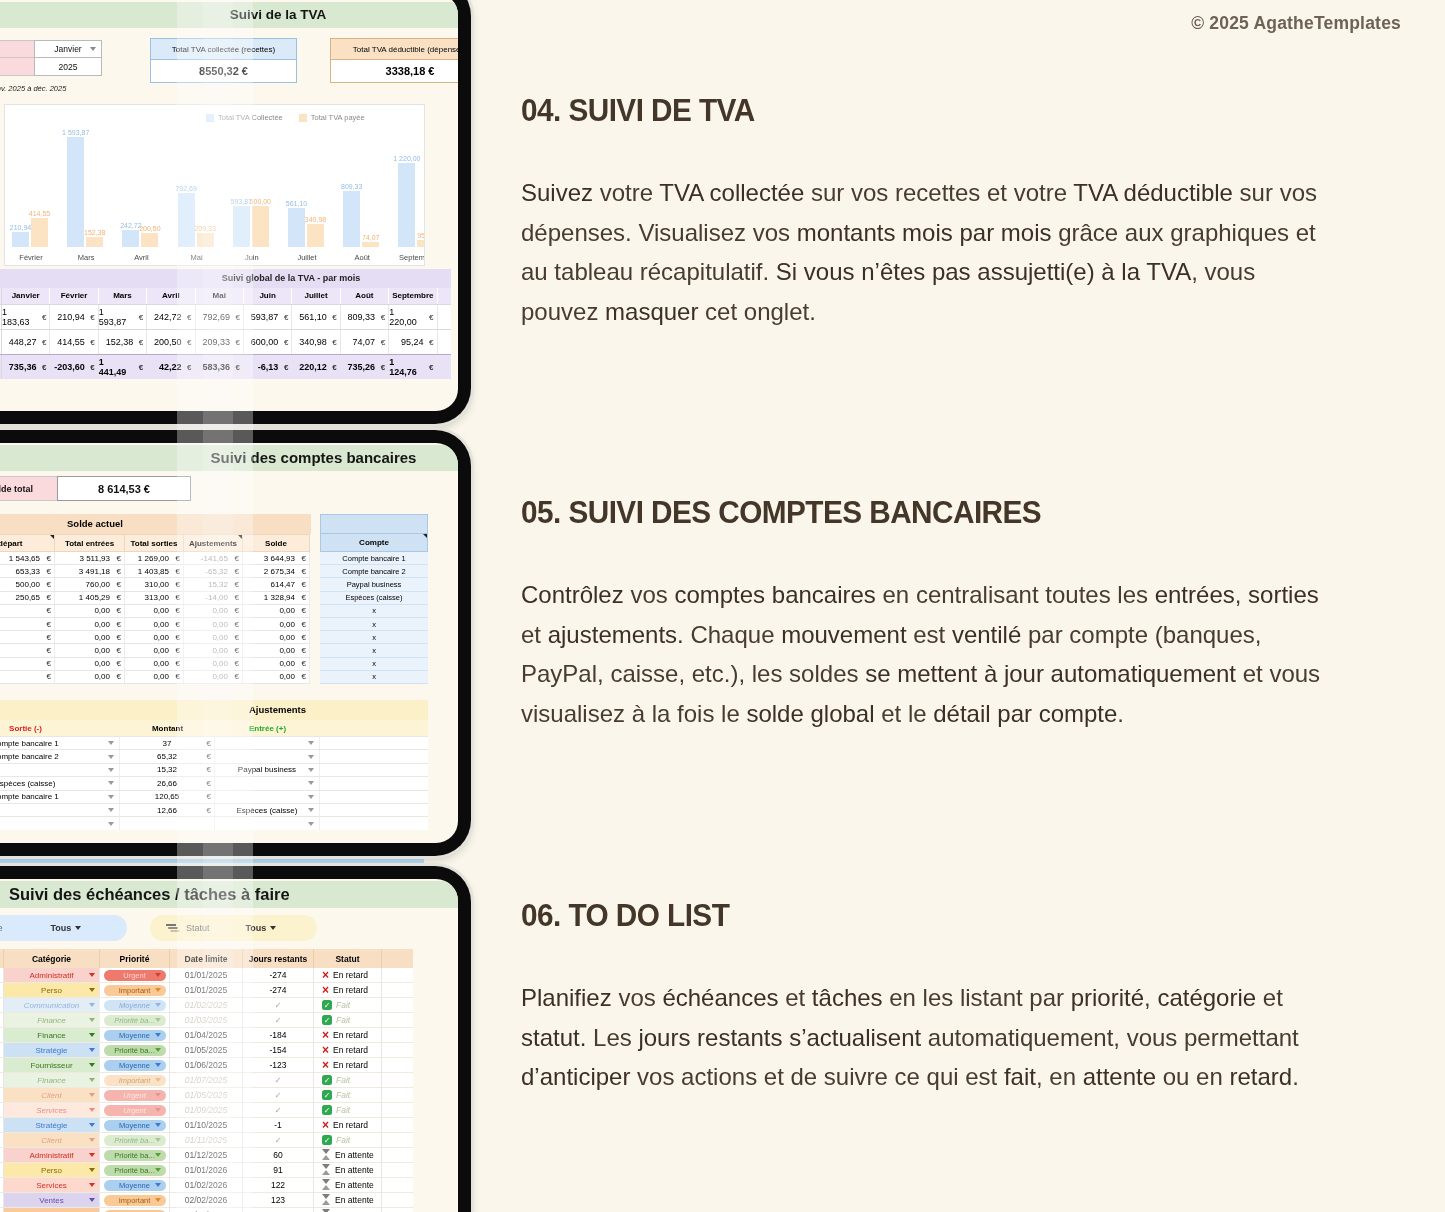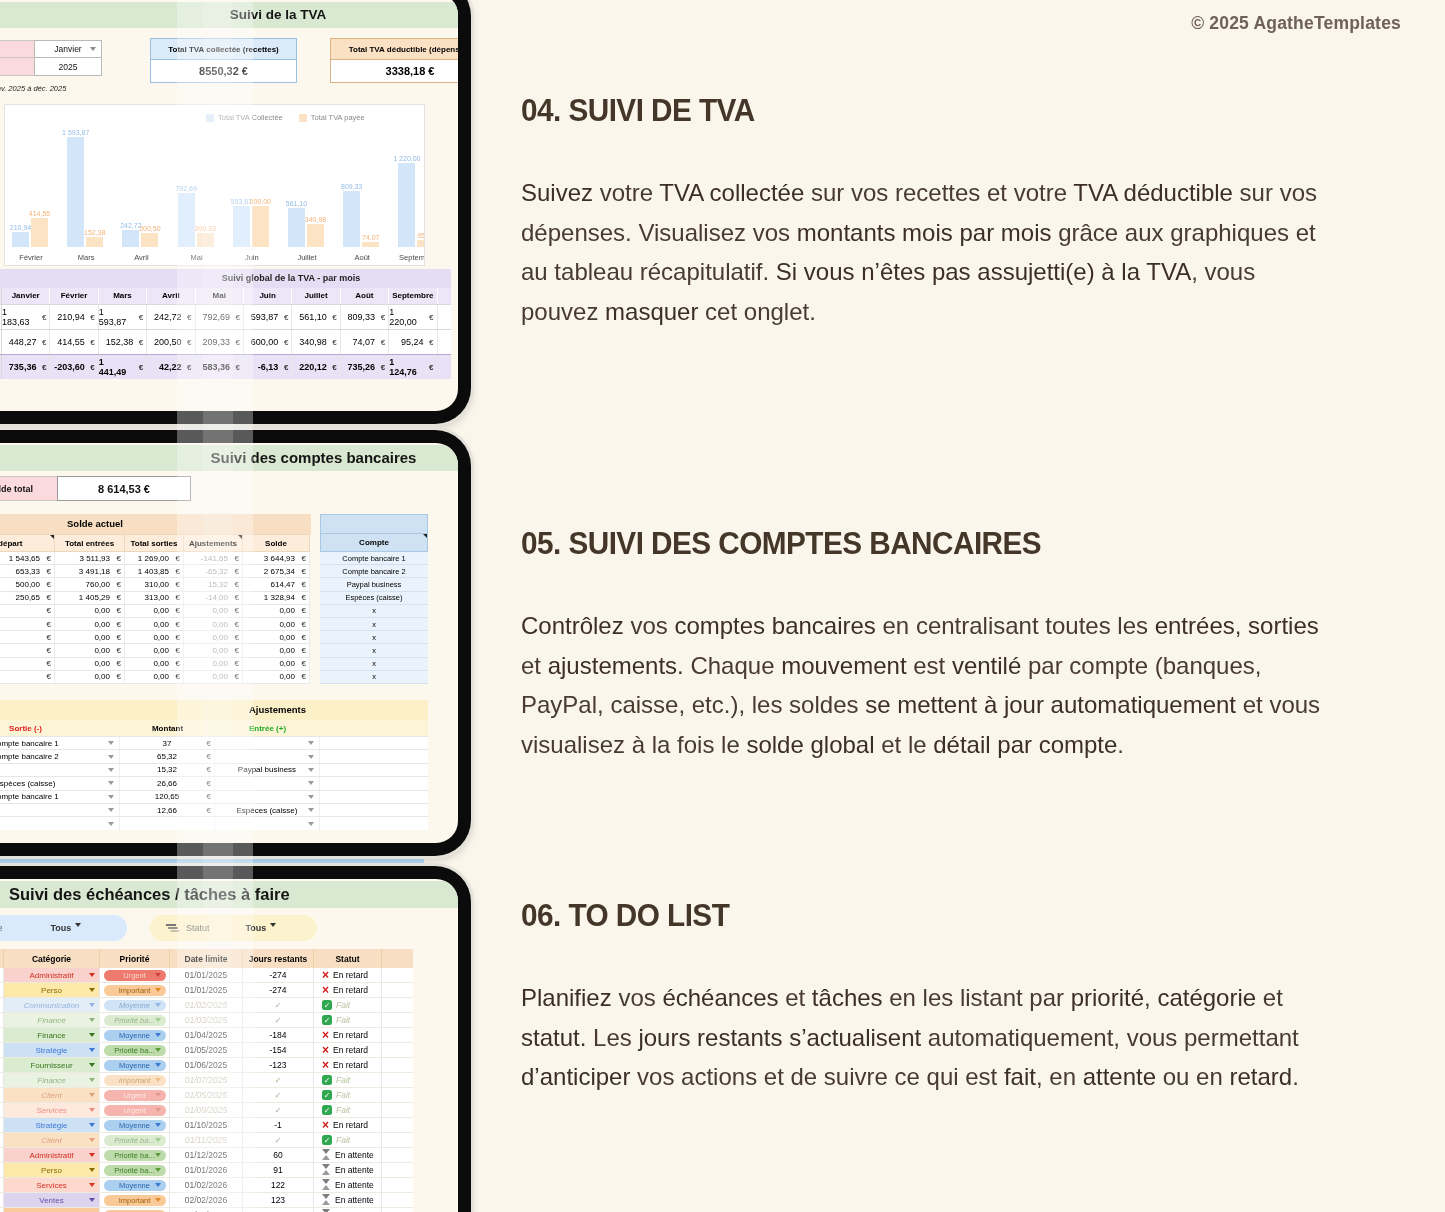--- a/index.html
+++ b/index.html
@@ -29,21 +29,21 @@
   .msel{left:103px;top:47px;width:68px;height:18px}
   .ysel{left:103px;top:64px;width:68px;height:19px}
   .caret{width:0;height:0;border-left:3px solid transparent;border-right:3px solid transparent;
     border-top:4px solid currentColor;display:inline-block;flex:0 0 auto}
   .caret.gray{color:#8a8a8a}
   .msel .caret{position:absolute;right:5px}
   
   .totbox{position:absolute;box-sizing:border-box}
   .tb-blue{left:219px;top:45px;width:147px}
   .tb-orange{left:399px;top:45px;width:160px}
-  .tbh{height:20px;border:1px solid;font-size:8px;font-weight:700;display:flex;align-items:center;justify-content:center;white-space:nowrap;overflow:hidden}
+  .tbh{height:20px;border:1px solid;font-size:8px;font-weight:400;display:flex;align-items:center;justify-content:center;white-space:nowrap;overflow:hidden}
   .tbv{height:22px;background:#fff;border:1px solid;border-top:none;font-size:11px;font-weight:700;display:flex;align-items:center;justify-content:center}
   .tb-blue .tbh{background:#dbeaf8;border-color:#9cc0e4}
   .tb-blue .tbv{border-color:#9cc0e4}
   .tb-orange .tbh{background:#fae1c4;border-color:#dcb184}
   .tb-orange .tbv{border-color:#dcb184}
   .pnote{position:absolute;left:60px;top:91px;font-size:7.5px;font-style:italic;color:#222;white-space:nowrap}
   
   .chart{position:absolute;left:73px;top:111px;width:421px;height:162px;background:#fff;
     border:1px solid #e3e3e3;box-sizing:border-box;overflow:hidden}
   .legend{position:absolute;top:8px;left:201px;display:flex;gap:16px;font-size:7.5px;color:#8a8a8a;align-items:center;z-index:3}
@@ -94,21 +94,21 @@
   .adj-cols{display:flex;height:16px;background:#fdf4d6;font-size:8px;font-weight:700}
   .adjc{display:flex;align-items:center;justify-content:center;box-sizing:border-box}
   .redtxt{color:#e01e1e}.greentxt{color:#1faa21}
   .adj-row{display:flex;height:12.4px;background:#fff;border-top:1px solid #e7e7e7}
   .adjcell{position:relative;font-size:8px;display:flex;align-items:center;justify-content:center;box-sizing:border-box;border-right:1px solid #efefef}
   .adjcell .caret{position:absolute;right:5px;color:#999}
   
   .fpill{position:absolute;border-radius:13px;height:26px;display:flex;align-items:center;font-size:9px;color:#666}
   .fp-date{left:9px;top:36px;width:187px;background:#d8eafb}
   .fp-stat{left:219px;top:36px;width:167px;background:#fcf2cd}
-  .fval{font-weight:700;color:#333;display:flex;align-items:flex-start;gap:4px}
+  .fval{font-weight:700;color:#333;display:flex;align-items:center;gap:4px}
   .funnel{width:10px;height:8px;position:relative;display:inline-block}
   .funnel::before{content:"";position:absolute;top:0;left:0;width:10px;height:1.8px;background:#777;
     box-shadow:2px 3px 0 -0.2px #777, 4px 6px 0 -0.6px #777}
   .td-cols{position:absolute;left:0;top:70px;display:flex;height:19px}
   .tdc{background:#f8dfc3;font-weight:700;font-size:8.5px;display:flex;align-items:center;justify-content:center;
     box-sizing:border-box;border-right:1px solid #eccfa9}
   .td-rows{position:absolute;left:0;top:89px}
   .tdr{display:flex;height:14px;border-bottom:1px solid #eeeadf;background:#fffdf6}
   .c-desc{width:73px;background:#fff;border-right:1px solid #e7e7e7;box-sizing:border-box}
   .c-cat{width:96px;display:flex;align-items:center;justify-content:center;font-size:8px;position:relative;box-sizing:border-box;border-right:1px solid #e7e7e7}
@@ -146,21 +146,21 @@
   .tdr.done .c-cat,.tdr.done .pill{font-style:italic;opacity:.55}
   .tdr.done .c-date{color:#c4bcae;font-style:italic}
   .tdr.done .c-days{color:#b5ae9f}
   .tdr.done .statlab{color:#b9c4a0;font-style:italic}
   
   .wm{position:absolute;top:0;left:177px;width:76px;height:100%;background:rgba(255,255,255,.32);z-index:40;pointer-events:none}
   .wm2{position:absolute;top:0;left:203px;width:30px;height:100%;background:rgba(255,255,255,.16);z-index:41;pointer-events:none}
   
   .copy{position:absolute;top:13px;right:44px;font-size:17.5px;font-weight:700;color:#6e6156;letter-spacing:.2px}
   .sec{position:absolute;left:521px;width:818px}
-  .s04{top:92px}.s05{top:525px}.s06{top:897px}
+  .s04{top:92px}.s05{top:494px}.s06{top:897px}
   .sec h2{margin:0;font-size:32px;font-weight:800;color:#443729;transform:scaleX(.93);
     transform-origin:left center;letter-spacing:-.6px;white-space:nowrap}
   .sec p{margin:44px 0 0;font-size:24px;line-height:39.5px;color:#483b2f;font-weight:400}
   .sec p b{color:#3c2f25;font-weight:400}
 </style>
 </head>
 <body>
 
 <div class="canvas">
   <div class="band b1"></div>

